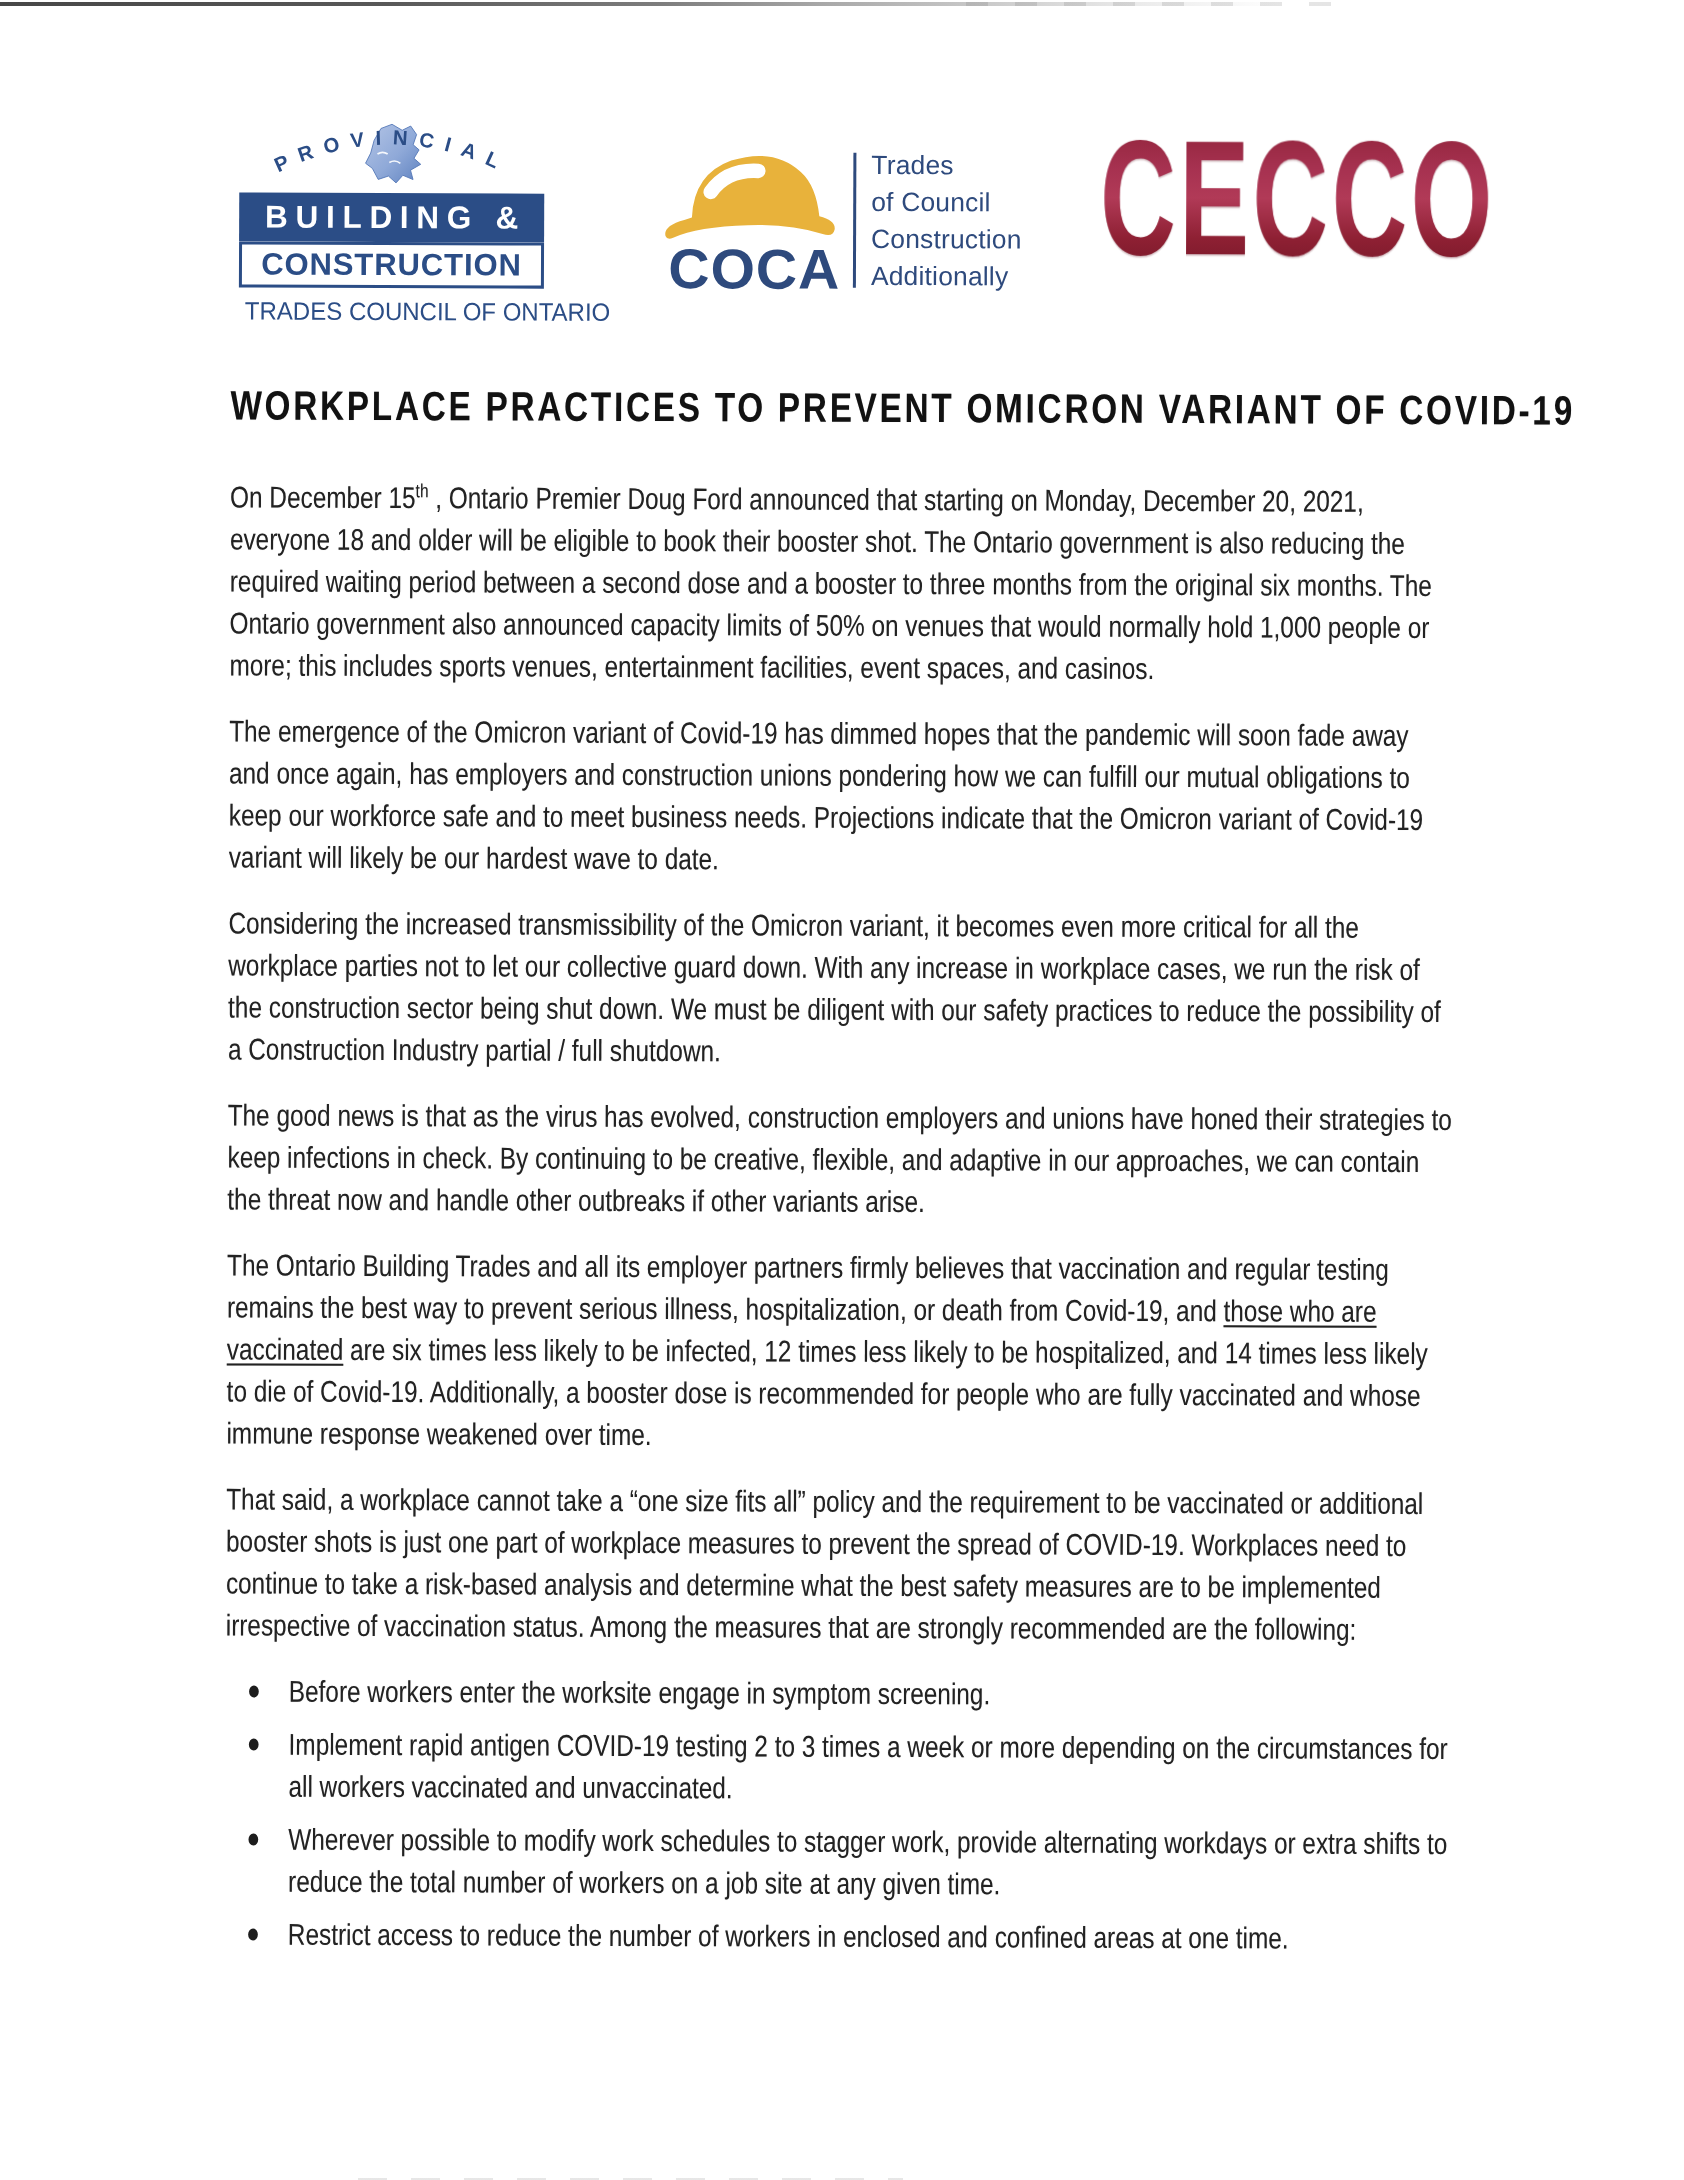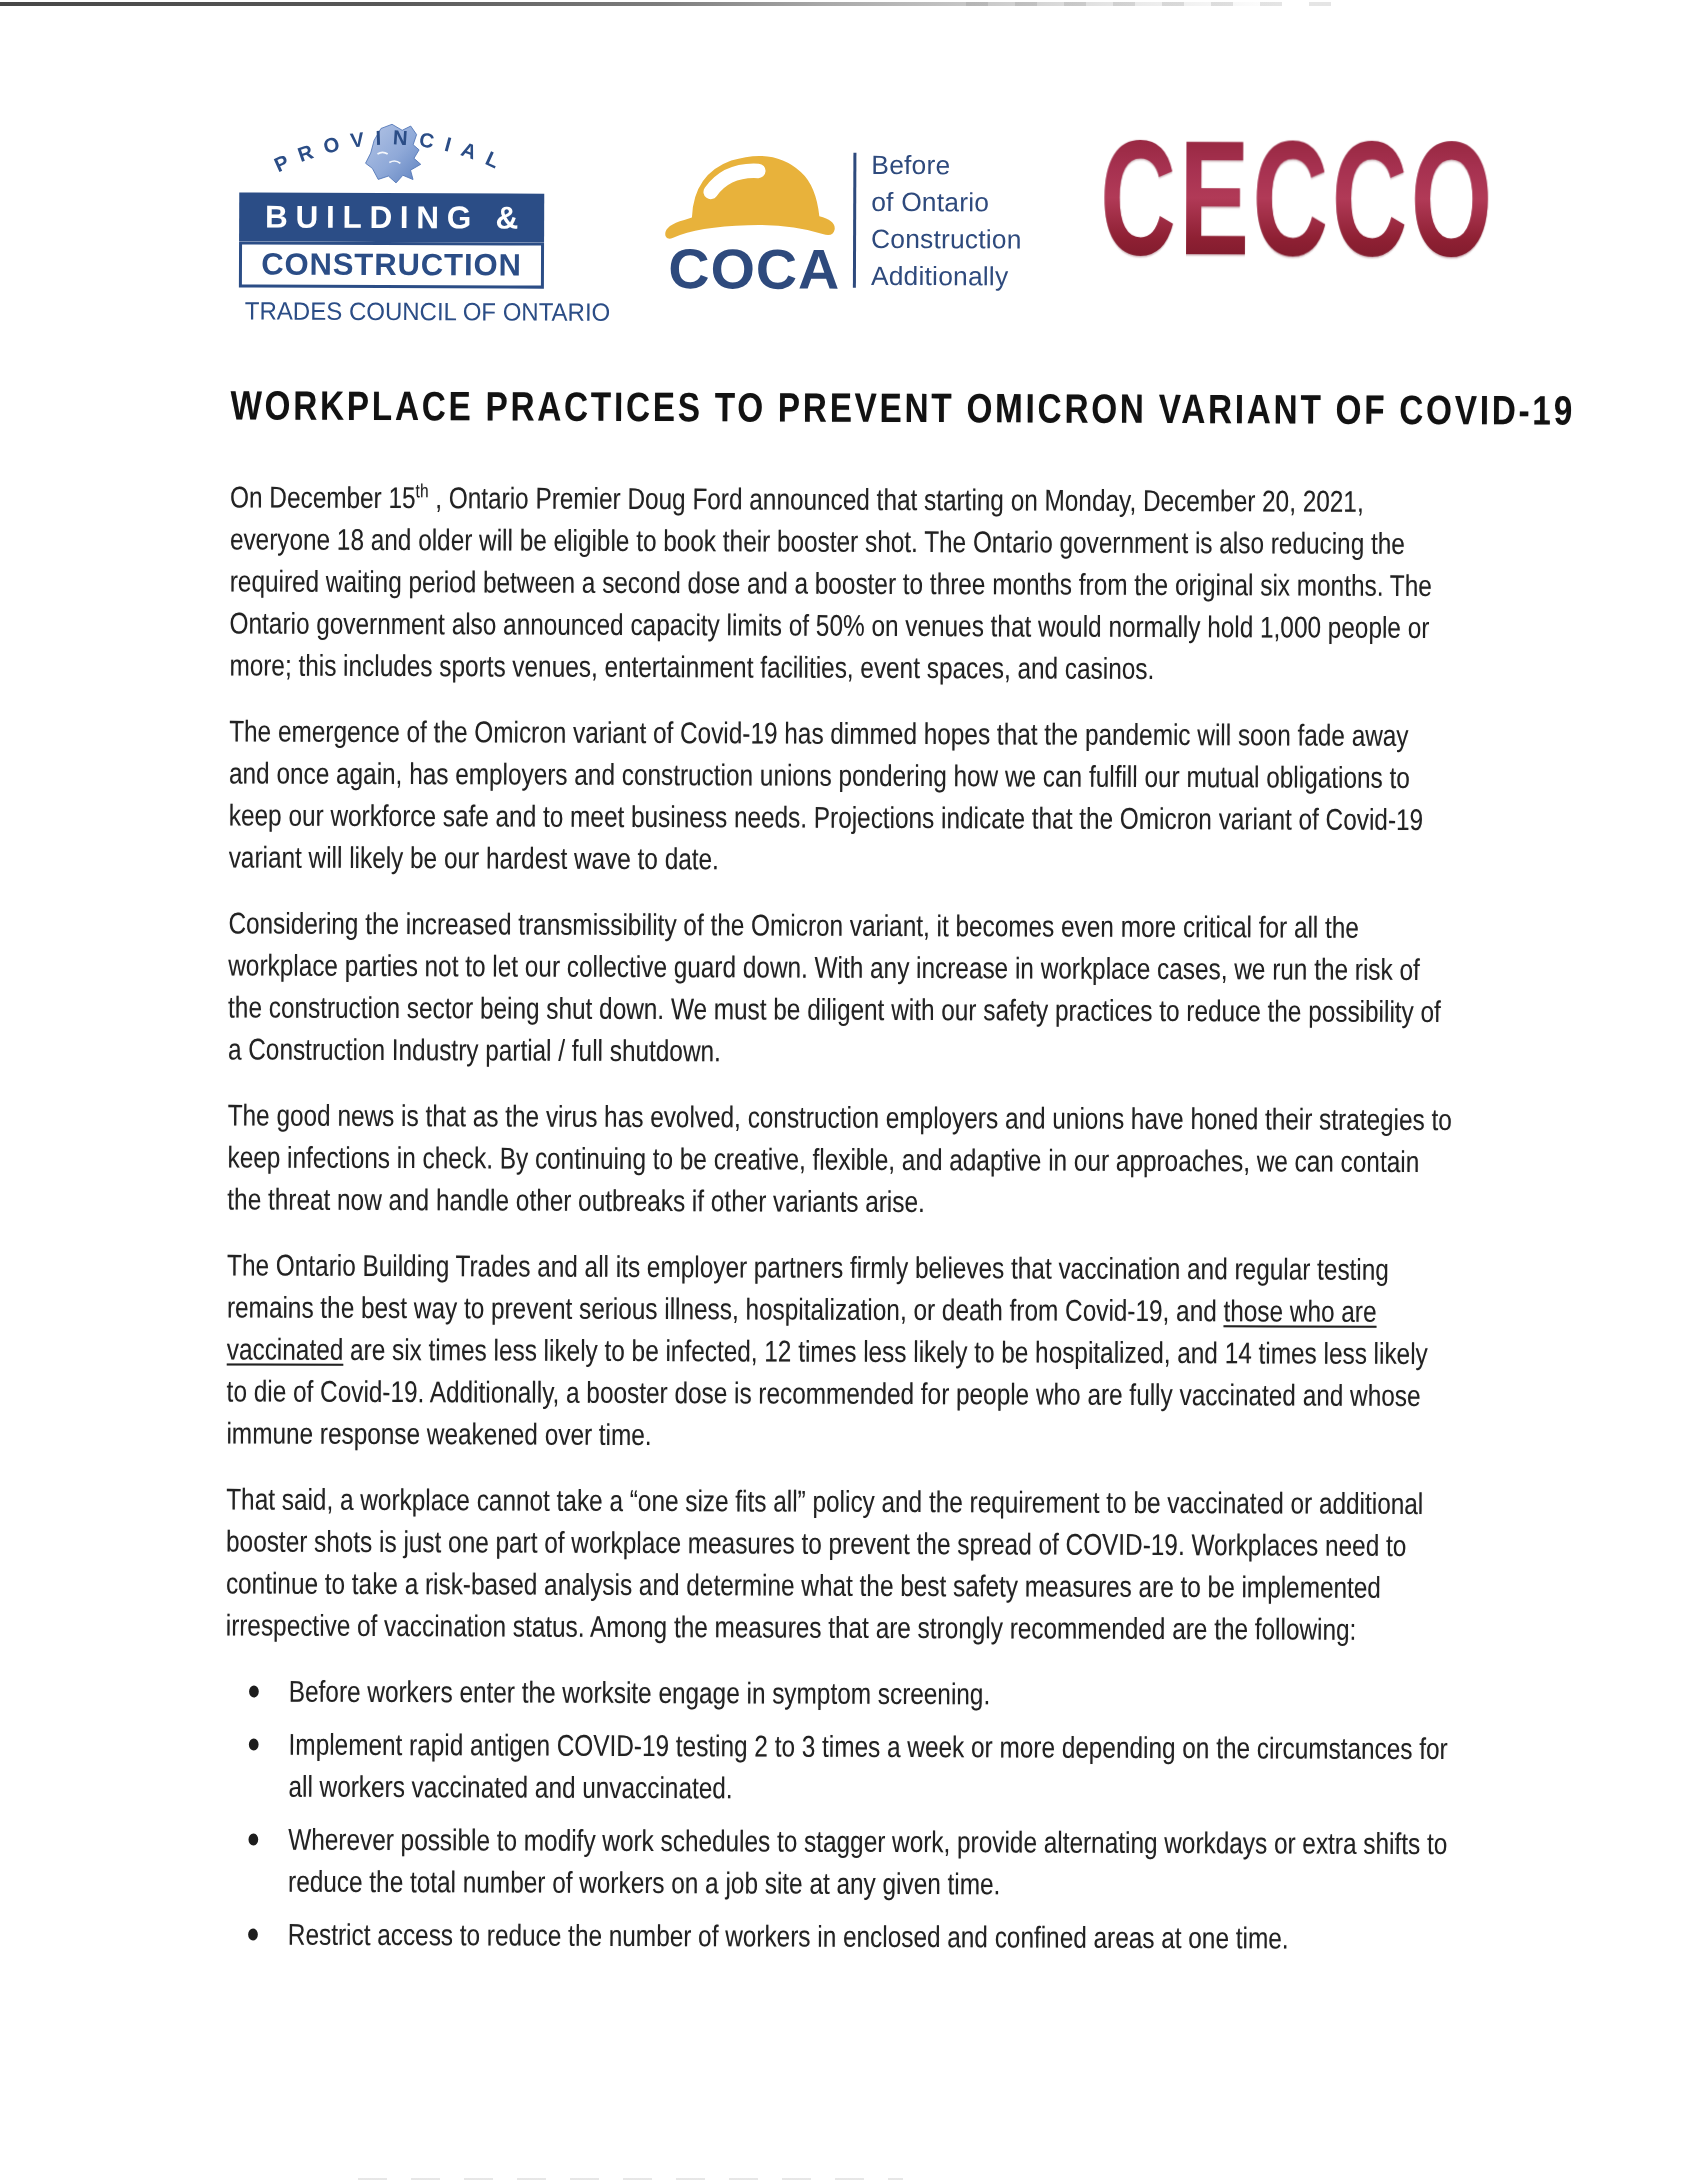--- a/index.html
+++ b/index.html
@@ -136,22 +136,22 @@
   </div>
 
   <div class="logo-coca">
     <svg class="coca-hat" viewBox="0 0 206 124">
       <path d="M4,116 Q1,104 26,97 L35,94 Q37,43 81,27 Q131,11 163,40 Q181,56 185,92 Q205,97 203,108 Q201,117 189,113 Q150,101 101,103 Q42,105 13,118 Q6,121 4,116 Z" fill="#e8b23b"></path>
       <path d="M57,64 Q76,37 113,39" stroke="#ffffff" stroke-width="17" stroke-linecap="round" fill="none"></path>
     </svg>
     <div class="coca-word">COCA</div>
     <div class="coca-divider"></div>
     <div class="coca-name">
-      <div>Before</div>
-      <div>of Ontario</div>
+      <div>Trades</div>
+      <div>of Council</div>
       <div>Construction</div>
       <div>Additionally</div>
     </div>
   </div>
 
   <div class="logo-cecco">CECCO</div>
 
   <div class="doc-text">
     <h1 class="doc-title">WORKPLACE PRACTICES TO PREVENT OMICRON VARIANT OF COVID-19</h1>
     <div id="paras">

